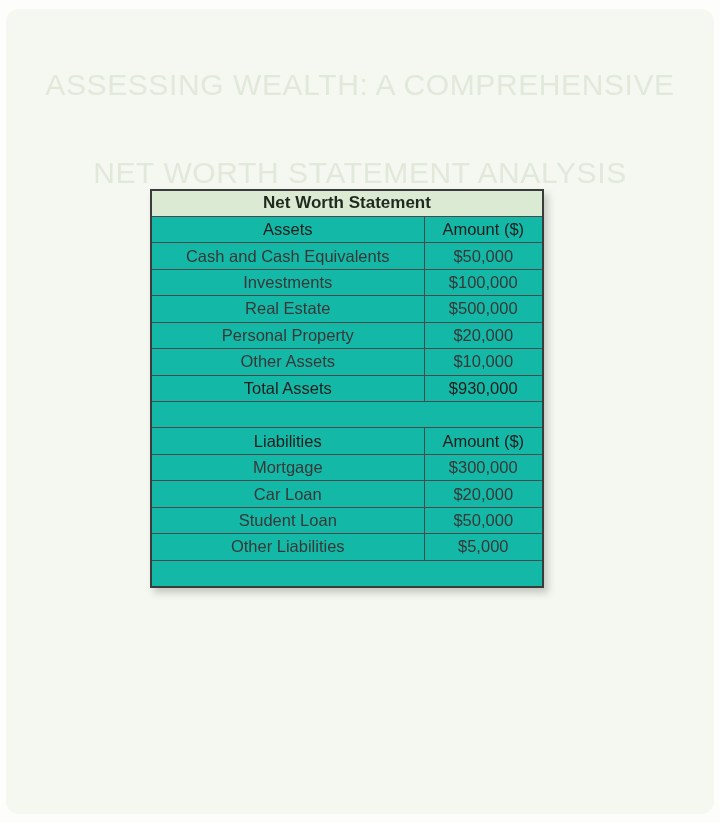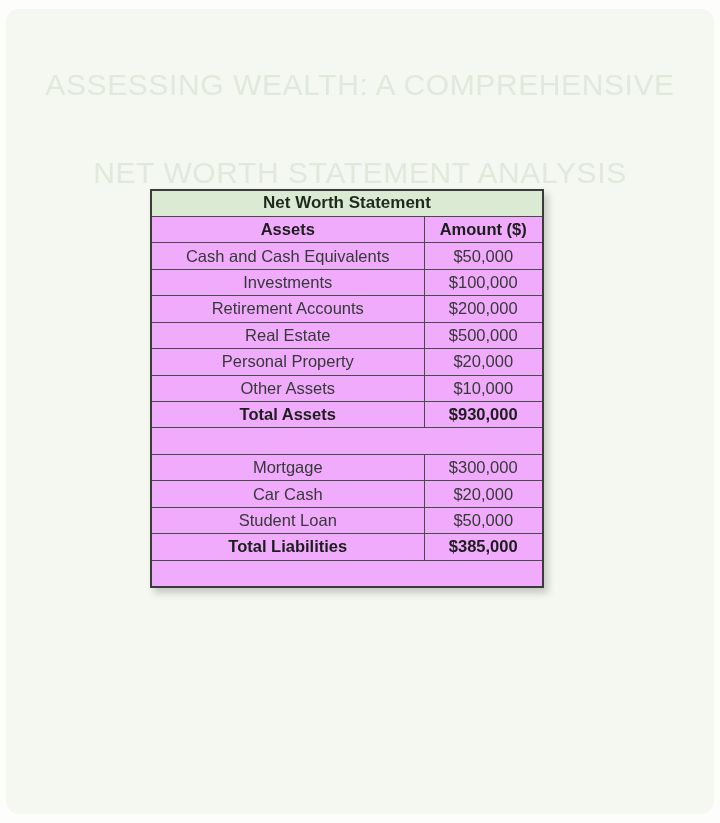--- a/index.html
+++ b/index.html
@@ -30,21 +30,21 @@
     text-transform: uppercase;
     white-space: pre-line;
   }
   .nw-table {
     position: absolute;
     left: 150px;
     top: 189px;
     width: 392px;
     border-collapse: collapse;
     table-layout: fixed;
-    background: #f0abfc;
+    background: #14b8a6;
     box-shadow: 4px 5px 7px rgba(140,145,135,0.45);
   }
   .nw-table col.c1 { width: 273px; }
   .nw-table col.c2 { width: 119px; }
   .nw-table td {
     border: 1px solid #4a4a4a;
     text-align: center;
     vertical-align: middle;
     font-size: 16.5px;
     color: #383838;
@@ -55,21 +55,21 @@
   .nw-table { border: 2px solid #3b3b3b; }
   .nw-table tr { height: 26.45px; }
   .nw-table tr.title-row td {
     background: #dbead2;
     font-weight: 700;
     font-size: 17px;
     color: #1f2a1f;
   }
   .nw-table tr.head td,
   .nw-table td.bold {
-    font-weight: 700;
+    font-weight: 400;
     color: #1d1d1d;
   }
   .nw-table tr.spacer td { border-left: none; border-right: none; }
 </style>
 </head>
 <body>
 
 <div class="card"></div>
 
 <div class="page-title"><span>ASSESSING WEALTH: A COMPREHENSIVE</span><br>
@@ -92,59 +92,59 @@
   </tr>
   <tr>
     <td>Cash and Cash Equivalents</td>
     <td>$50,000</td>
   </tr>
   <tr>
     <td>Investments</td>
     <td>$100,000</td>
   </tr>
   <tr>
-    <td>Retirement Accounts</td>
-    <td>$200,000</td>
-  </tr>
-  <tr>
     <td>Real Estate</td>
     <td>$500,000</td>
   </tr>
   <tr>
     <td>Personal Property</td>
     <td>$20,000</td>
   </tr>
   <tr>
     <td>Other Assets</td>
     <td>$10,000</td>
   </tr>
   <tr>
     <td class="bold">Total Assets</td>
     <td class="bold">$930,000</td>
   </tr>
 
   <tr class="spacer">
     <td colspan="2"></td>
   </tr>
 
+  <tr class="head">
+    <td>Liabilities</td>
+    <td>Amount ($)</td>
+  </tr>
   <tr>
     <td>Mortgage</td>
     <td>$300,000</td>
   </tr>
   <tr>
-    <td>Car Cash</td>
+    <td>Car Loan</td>
     <td>$20,000</td>
   </tr>
   <tr>
     <td>Student Loan</td>
     <td>$50,000</td>
   </tr>
   <tr>
-    <td class="bold">Total Liabilities</td>
-    <td class="bold">$385,000</td>
+    <td>Other Liabilities</td>
+    <td>$5,000</td>
   </tr>
 
   <tr class="spacer">
     <td colspan="2"></td>
   </tr>
 
 </tbody>
   </table>
 
 </body></html>

